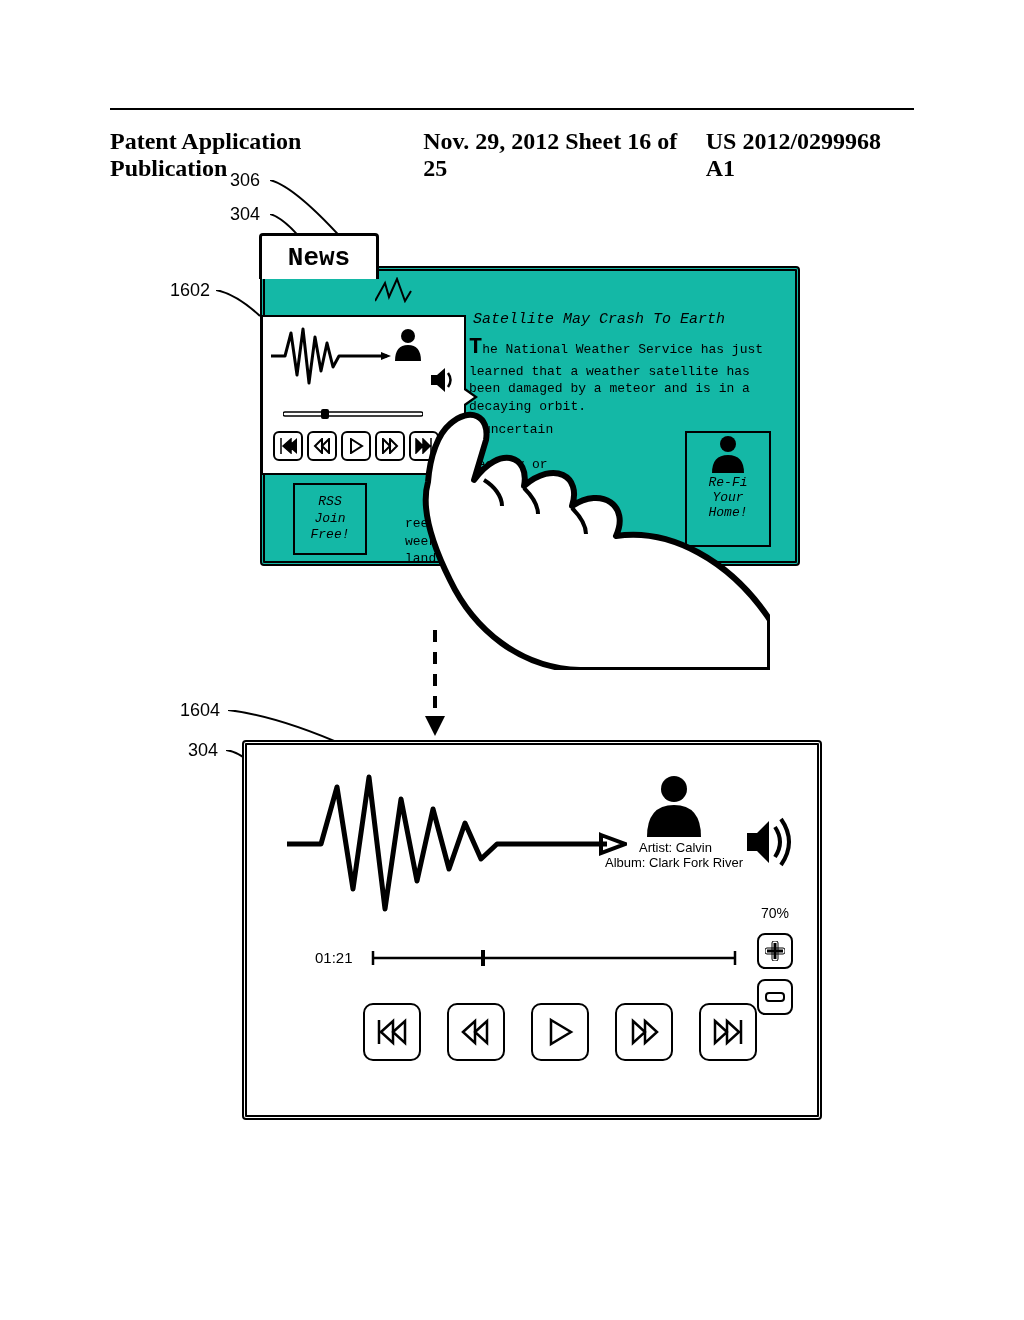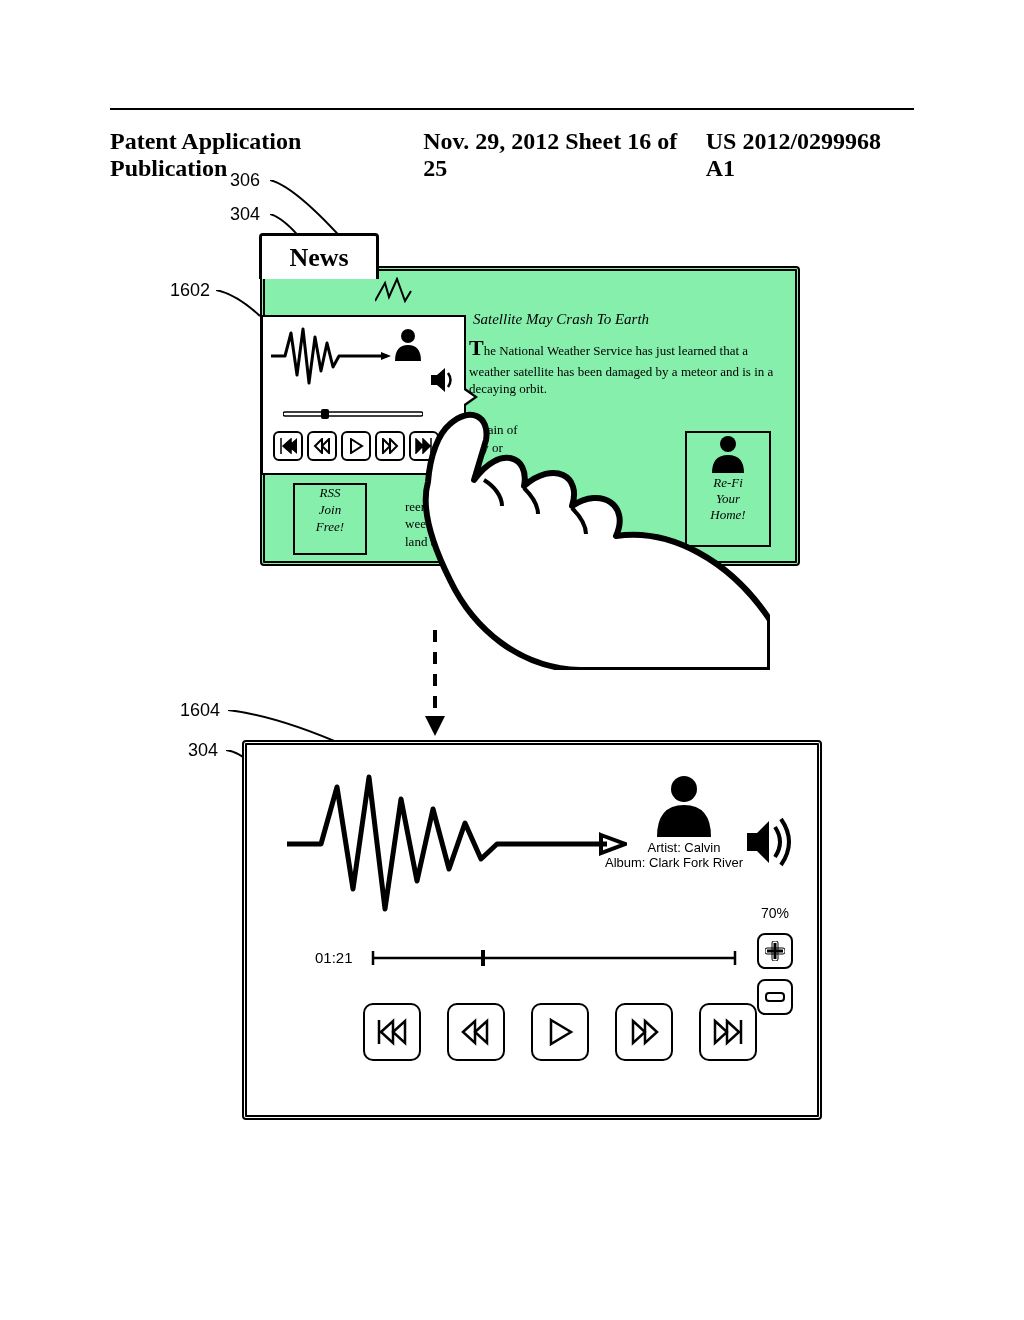--- a/index.html
+++ b/index.html
@@ -47,23 +47,23 @@
 
   
   .news-panel {
     position: absolute;
     top: 96px;
     left: 150px;
     width: 540px;
     height: 300px;
     border: 5px double #000;
     border-radius: 4px;
-    background: #86efac;
+    background: #14b8a6;
     overflow: visible;
-    font-family: Liberation Serif, serif;
+    font-family: Liberation Mono, monospace;
   }
   .news-tab {
     position: absolute;
     top: -38px;
     left: -6px;
     width: 120px;
     height: 46px;
     background: #fff;
     border: 3px solid #000;
     border-bottom: none;
@@ -117,21 +117,21 @@
   .rss-box {
     position: absolute;
     top: 212px;
     left: 28px;
     width: 74px;
     height: 72px;
     border: 2px solid #000;
     display: flex;
     flex-direction: column;
     align-items: center;
-    justify-content: flex-start;
+    justify-content: center;
     font-style: italic;
     font-size: 13px;
     text-align: center;
     line-height: 1.3;
   }
   .refi-box {
     position: absolute;
     top: 160px;
     right: 24px;
     width: 86px;
@@ -247,21 +247,20 @@
     top: 24px;
     left: 40px;
     width: 340px;
     height: 150px;
   }
   .big-artist {
     position: absolute;
     top: 28px;
     left: 392px;
     width: 90px;
-    text-align:center;
     font-size: 13px;
   }
   .big-speaker {
     position: absolute;
     top: 70px;
     right: 24px;
     text-align:center;
     font-size:13px;
   }
   .big-pct {

